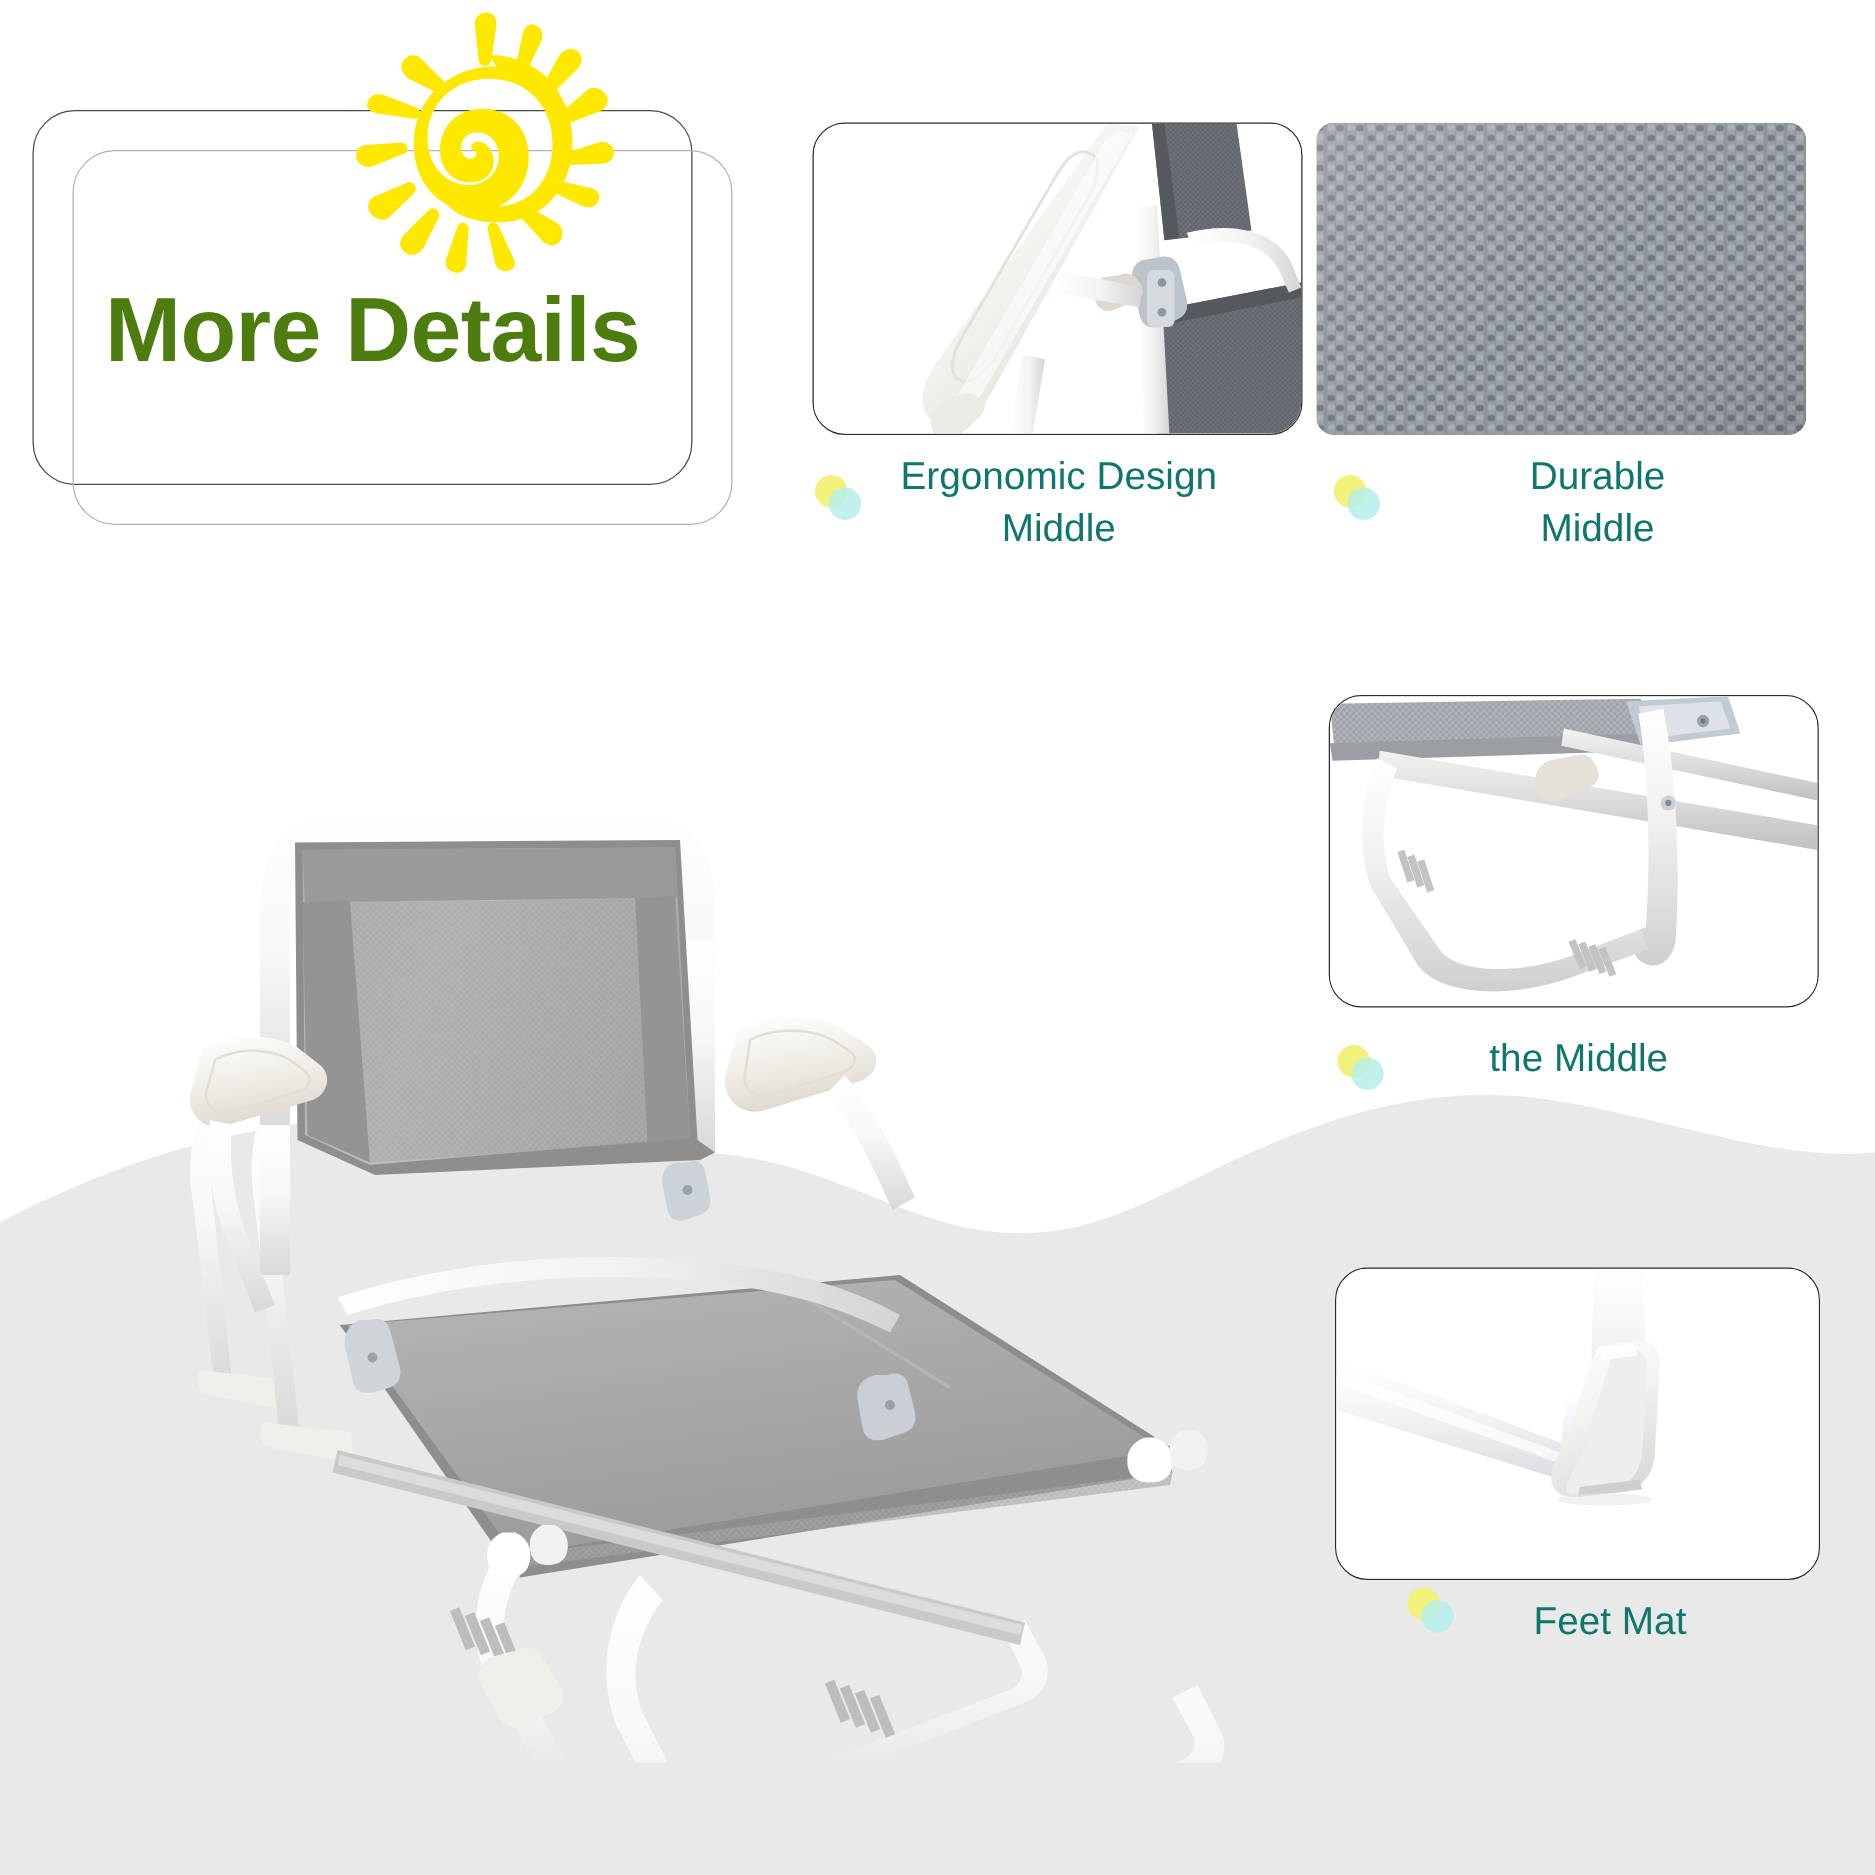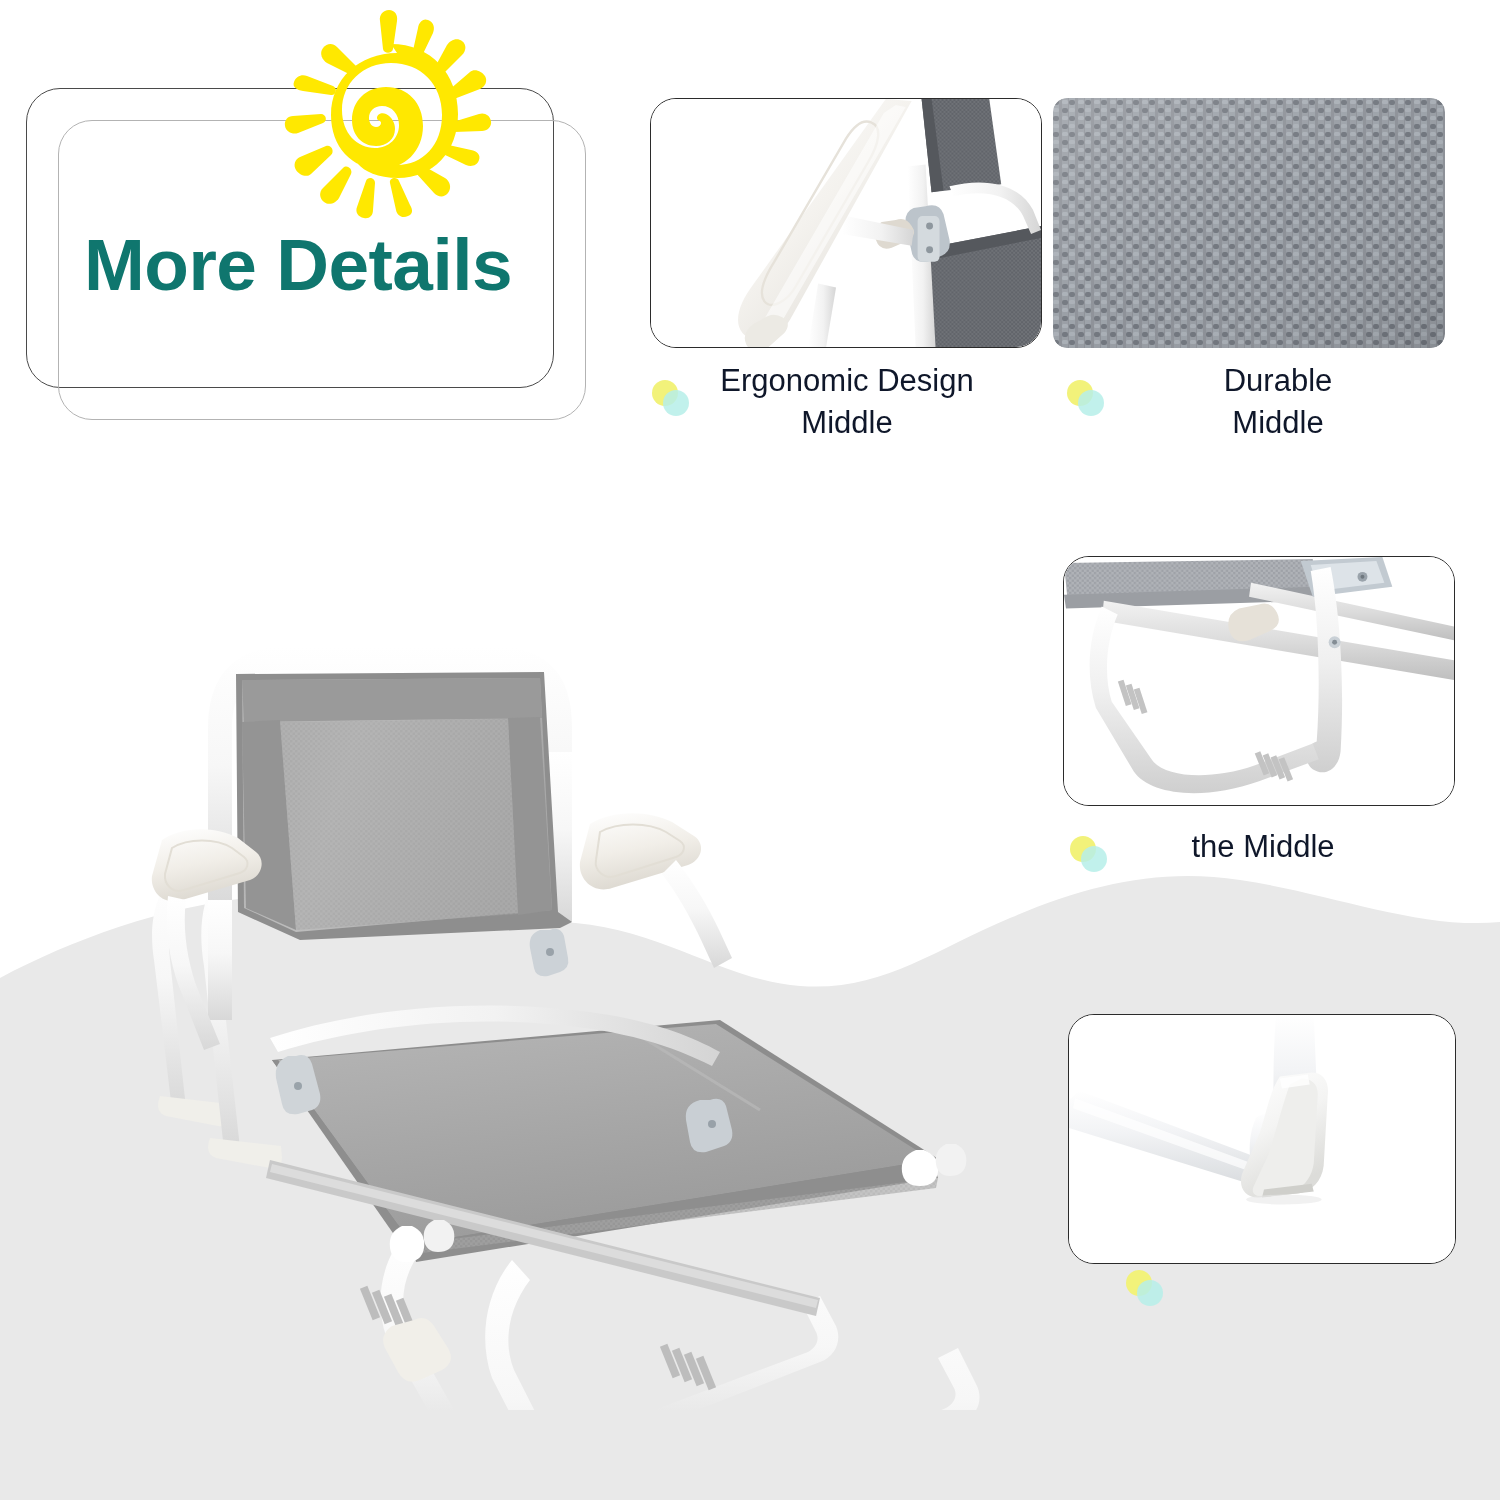--- a/index.html
+++ b/index.html
@@ -19,39 +19,39 @@
   .title-card-back{
     position:absolute;left:0;top:0;width:528px;height:300px;
     border:1.6px solid #4a4a4a;border-radius:34px;background:#fff;box-sizing:border-box;
   }
   .title-card-front{
     position:absolute;left:32px;top:32px;width:528px;height:300px;
     border:1.4px solid #b3b3b3;border-radius:34px;background:rgba(255,255,255,0.0);box-sizing:border-box;
   }
   .title-text{
     position:absolute;left:58px;top:140px;width:470px;
-    font-size:73px;font-weight:bold;color:#0f766e;letter-spacing:-0.5px;
+    font-size:73px;font-weight:bold;color:#4d7c0f;letter-spacing:-0.5px;
     line-height:1;white-space:nowrap;
   }
   .sun{position:absolute;left:276px;top:8px;width:230px;height:230px;z-index:5;}
 
   
   .product{position:absolute;left:120px;top:460px;width:900px;height:950px;z-index:2;}
 
   
   .panel{position:absolute;z-index:4;}
   .panel .frame{
     position:absolute;left:0;top:0;
     border:1.6px solid #2b2b2b;border-radius:26px;
     background:#ffffff;overflow:hidden;box-sizing:border-box;
   }
   .panel .shot{position:absolute;left:0;top:0;width:100%;height:100%;}
   .caption{
     position:absolute;text-align:center;
-    font-size:31px;color:#0f172a;line-height:1.35;
+    font-size:31px;color:#0f766e;line-height:1.35;
   }
   .bullet{position:absolute;width:46px;height:40px;}
 
   
   #panel-armrest{left:650px;top:98px;}
   #panel-armrest .frame{width:392px;height:250px;}
   #panel-armrest .caption{left:-8px;top:262px;width:410px;}
 
   #panel-fabric{left:1053px;top:98px;}
   #panel-fabric .frame{width:392px;height:250px;}
@@ -444,20 +444,21 @@
         <path d="M222,70 C214,92 208,118 200,142 L186,172 C182,180 188,184 196,182
                  L228,176 C238,172 244,162 246,150 L250,82 C251,70 244,64 234,64 Z" fill="#eeeeec"></path>
         <path d="M196,176 L244,170 L246,178 L194,184 Z" fill="#cfcfcb"></path>
 
         <path d="M212,64 L240,60 L242,70 L214,74 Z" fill="#ffffff" opacity="0.8"></path>
 
         <ellipse cx="216" cy="186" rx="38" ry="5" fill="#e8e8e8" opacity="0.6"></ellipse>
       </svg>
     </div>
     <div class="caption">
+      <div>Feet Mat</div>
     </div>
   </div>
   <svg class="bullet" style="left:1122px;top:1268px;" viewBox="0 0 46 40">
     <circle cx="17" cy="15" r="13" fill="#f2f27a"></circle>
     <circle cx="28" cy="25" r="13" fill="#b6efe9" opacity="0.85"></circle>
   </svg>
 
 </div>
 
 </body></html>

